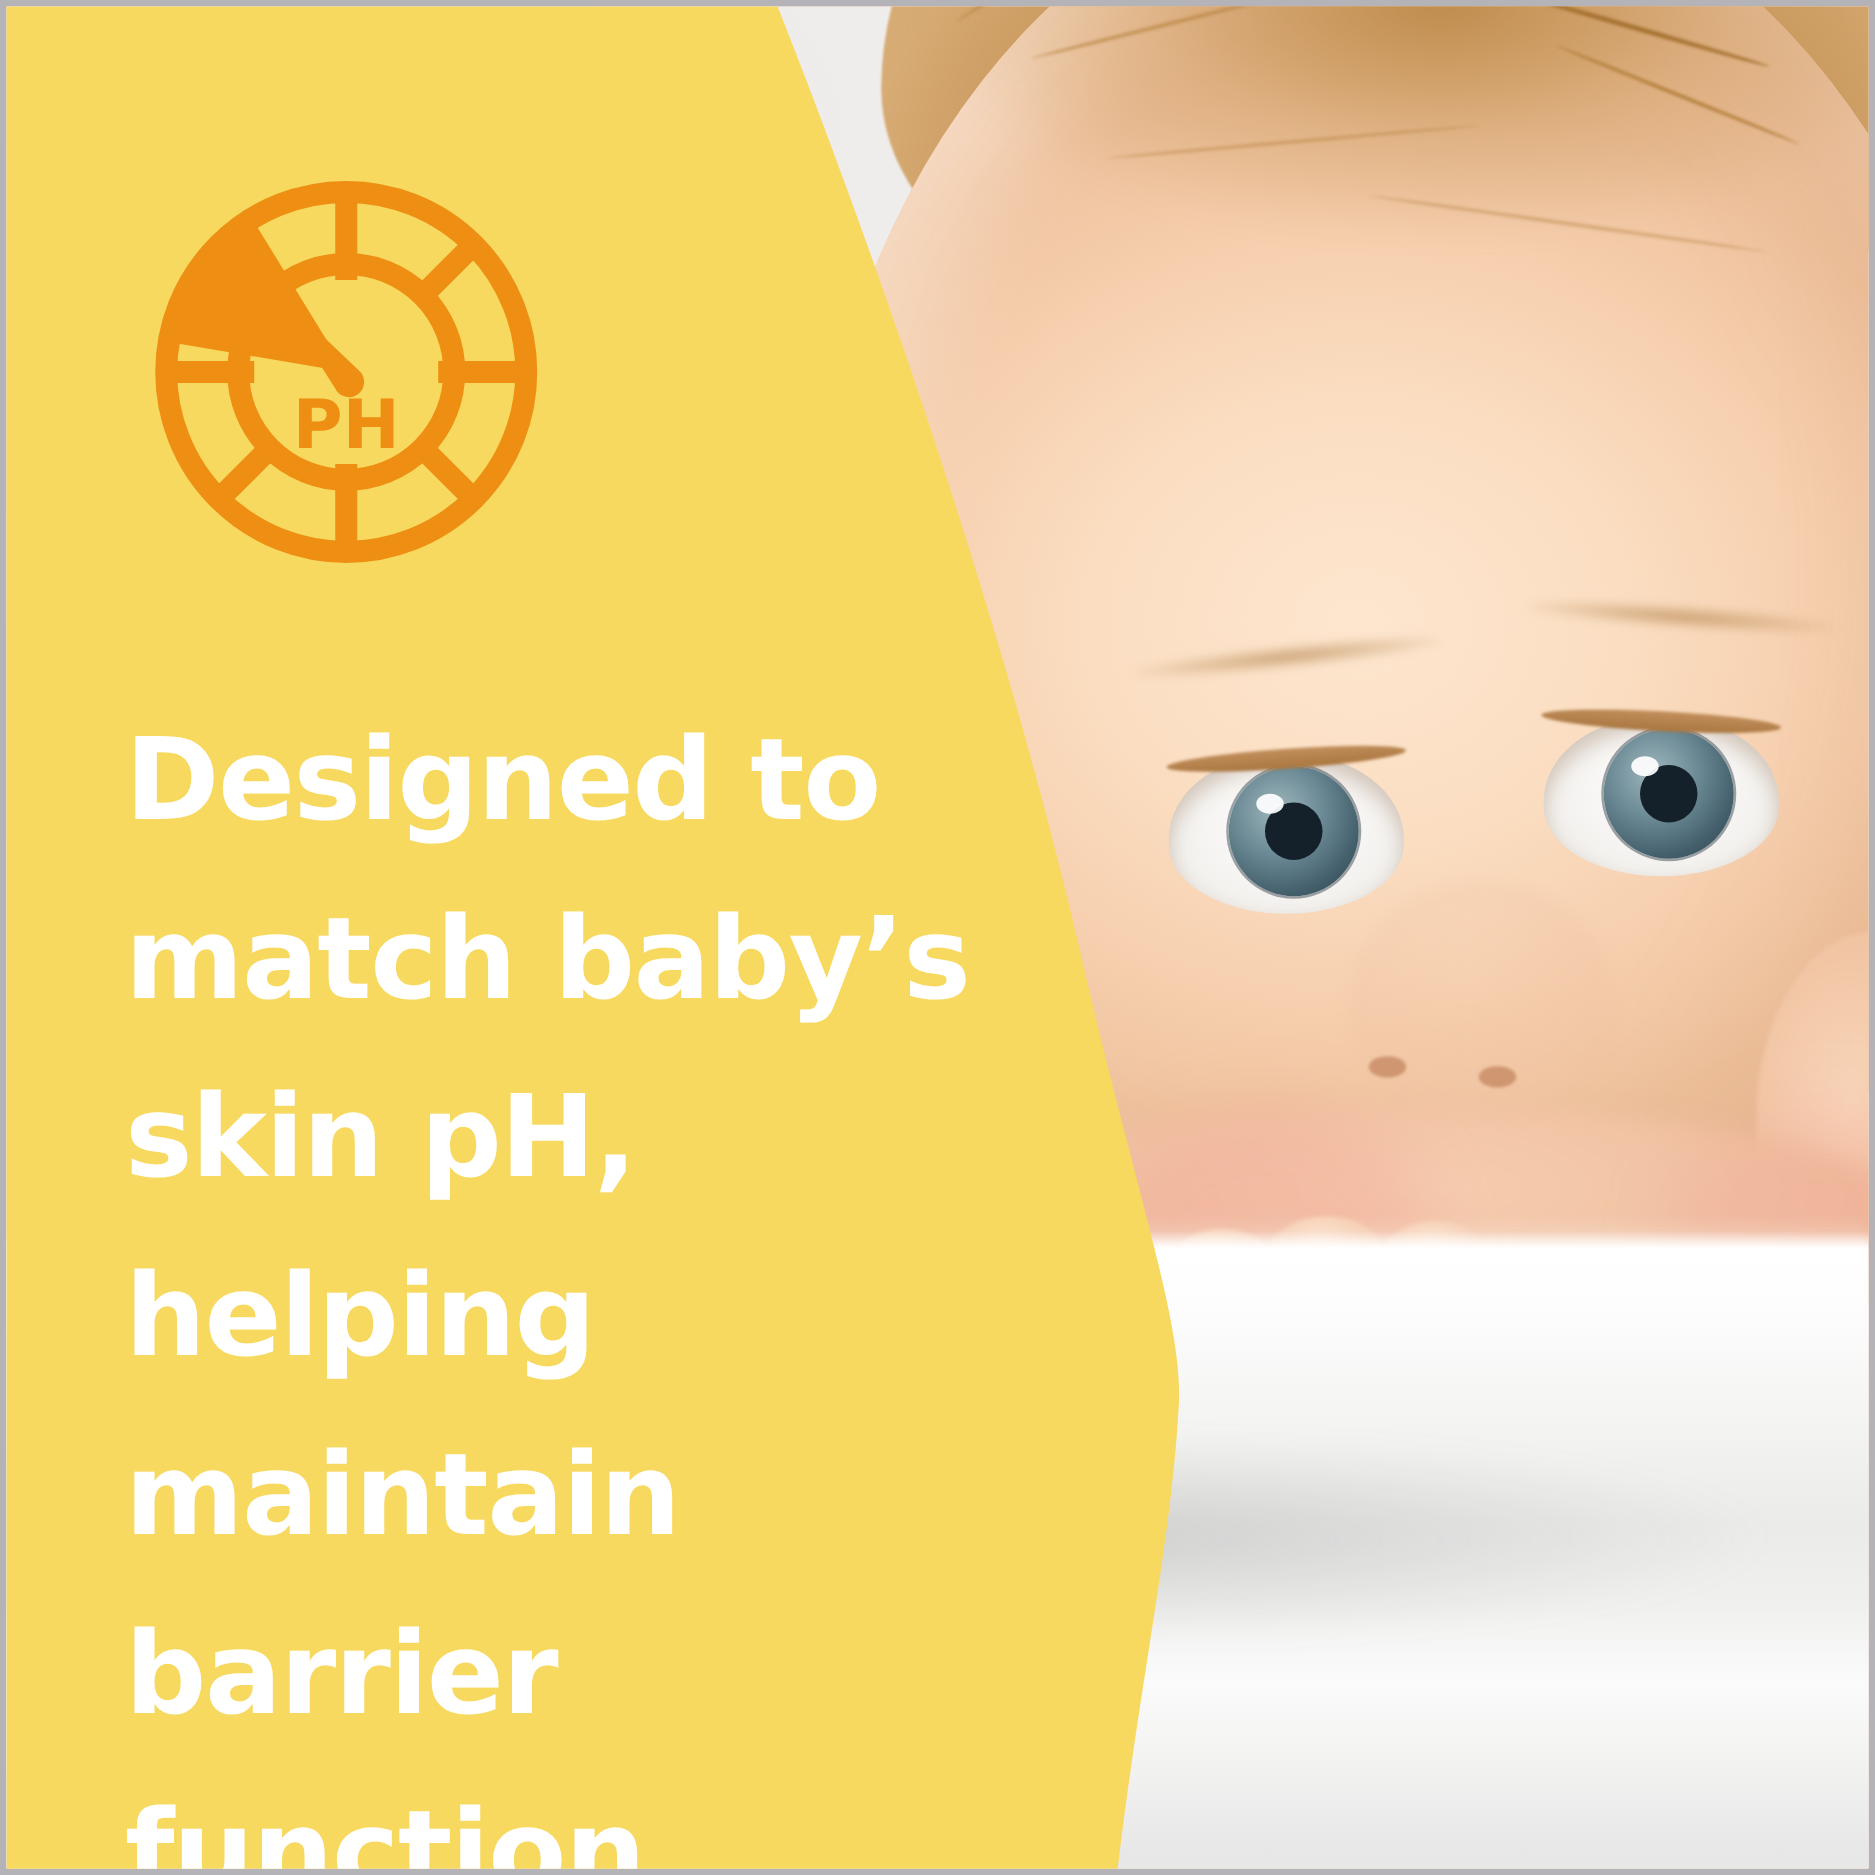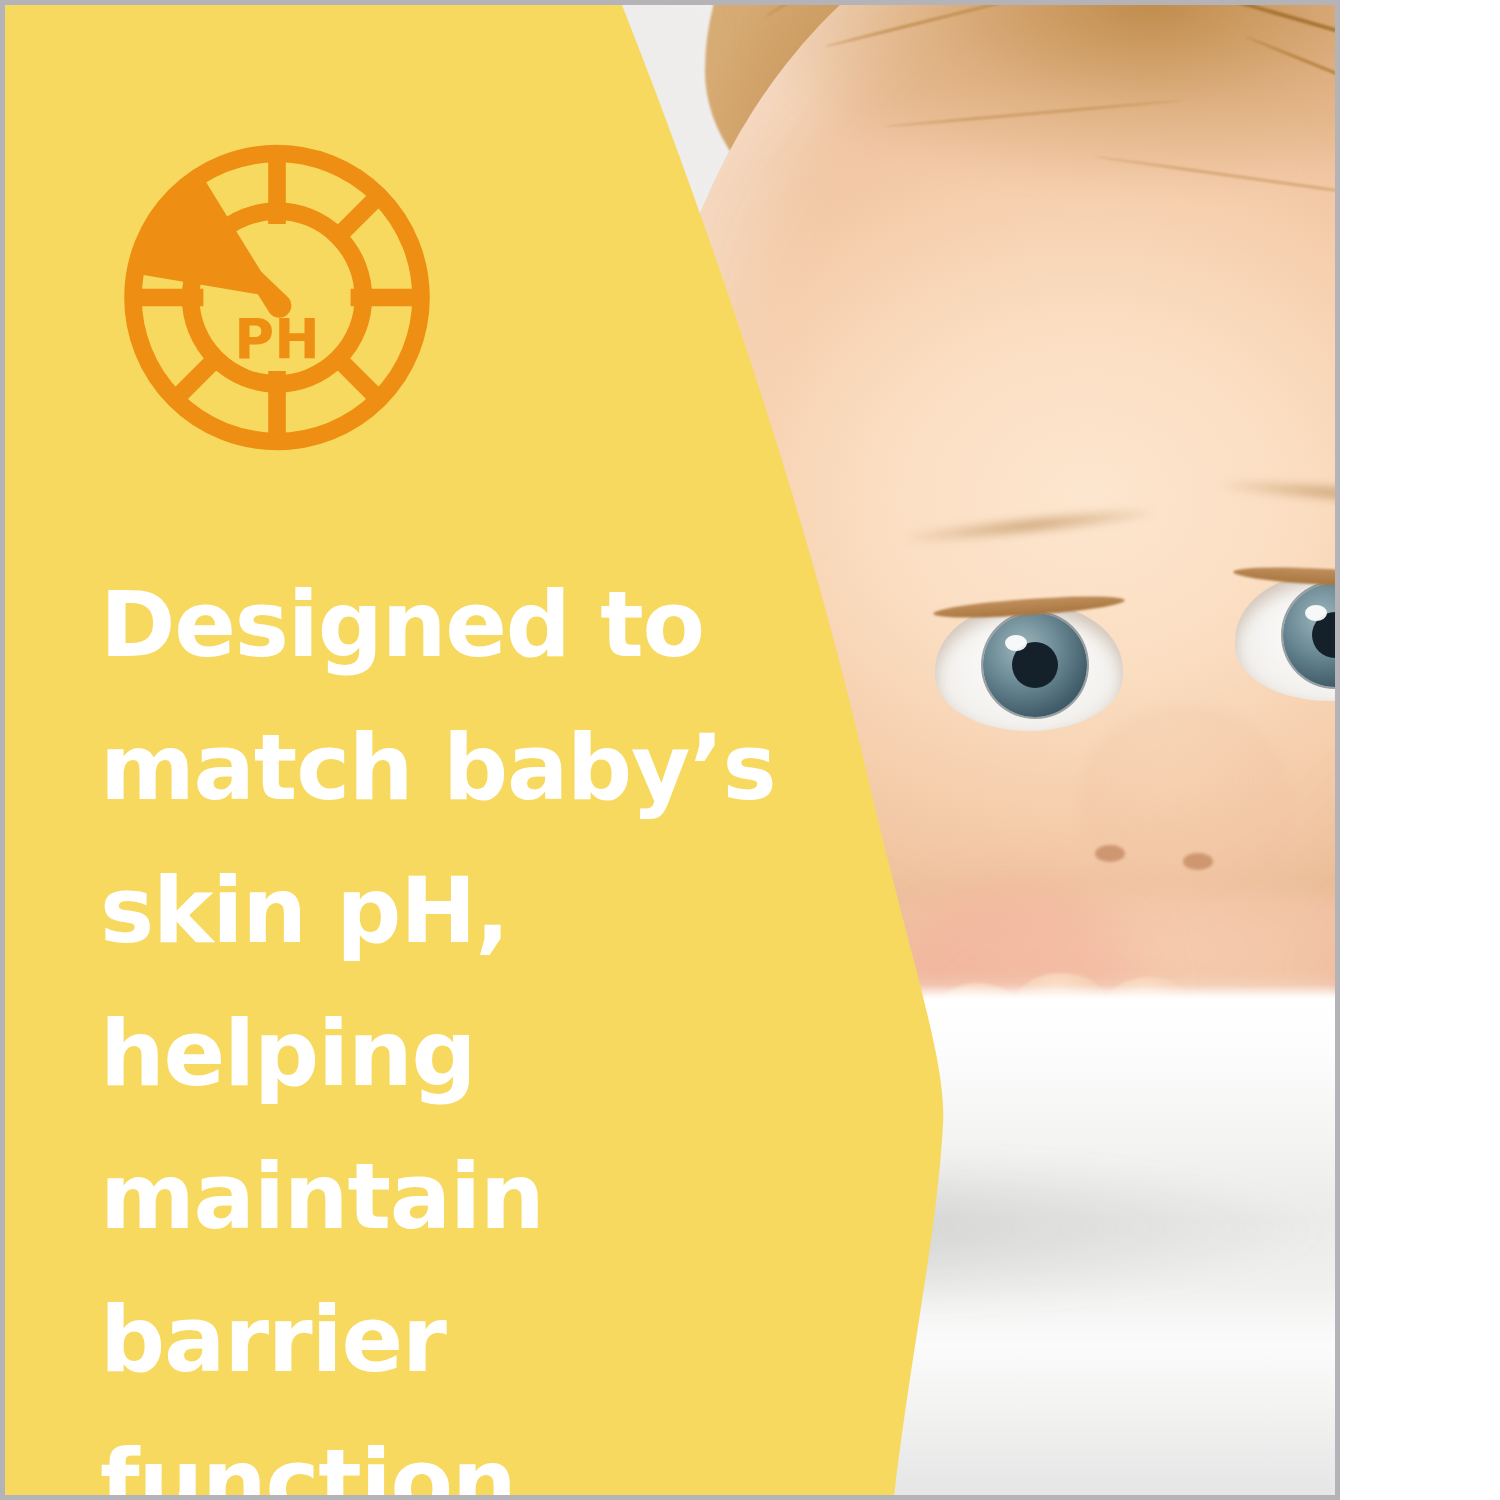--- a/index.html
+++ b/index.html
@@ -1,21 +1,21 @@
 <!DOCTYPE html>
 <html><head>
 <meta charset="utf-8">
 <title>Designed to match baby's skin pH</title>
 <style>
   html,body{margin:0;padding:0;background:#ffffff;}
   body{font-family:"DejaVu Sans", sans-serif;}
 
   #stage{
     position:relative;
-    width:1340px;height:1500px;
+    width:1500px;height:1500px;
     overflow:hidden;
     background:#c2410c;
     box-sizing:border-box;
     border:5px solid #b4b4b8;
   }
 
   
   .photo{
     position:absolute; inset:0;
     overflow:hidden;

